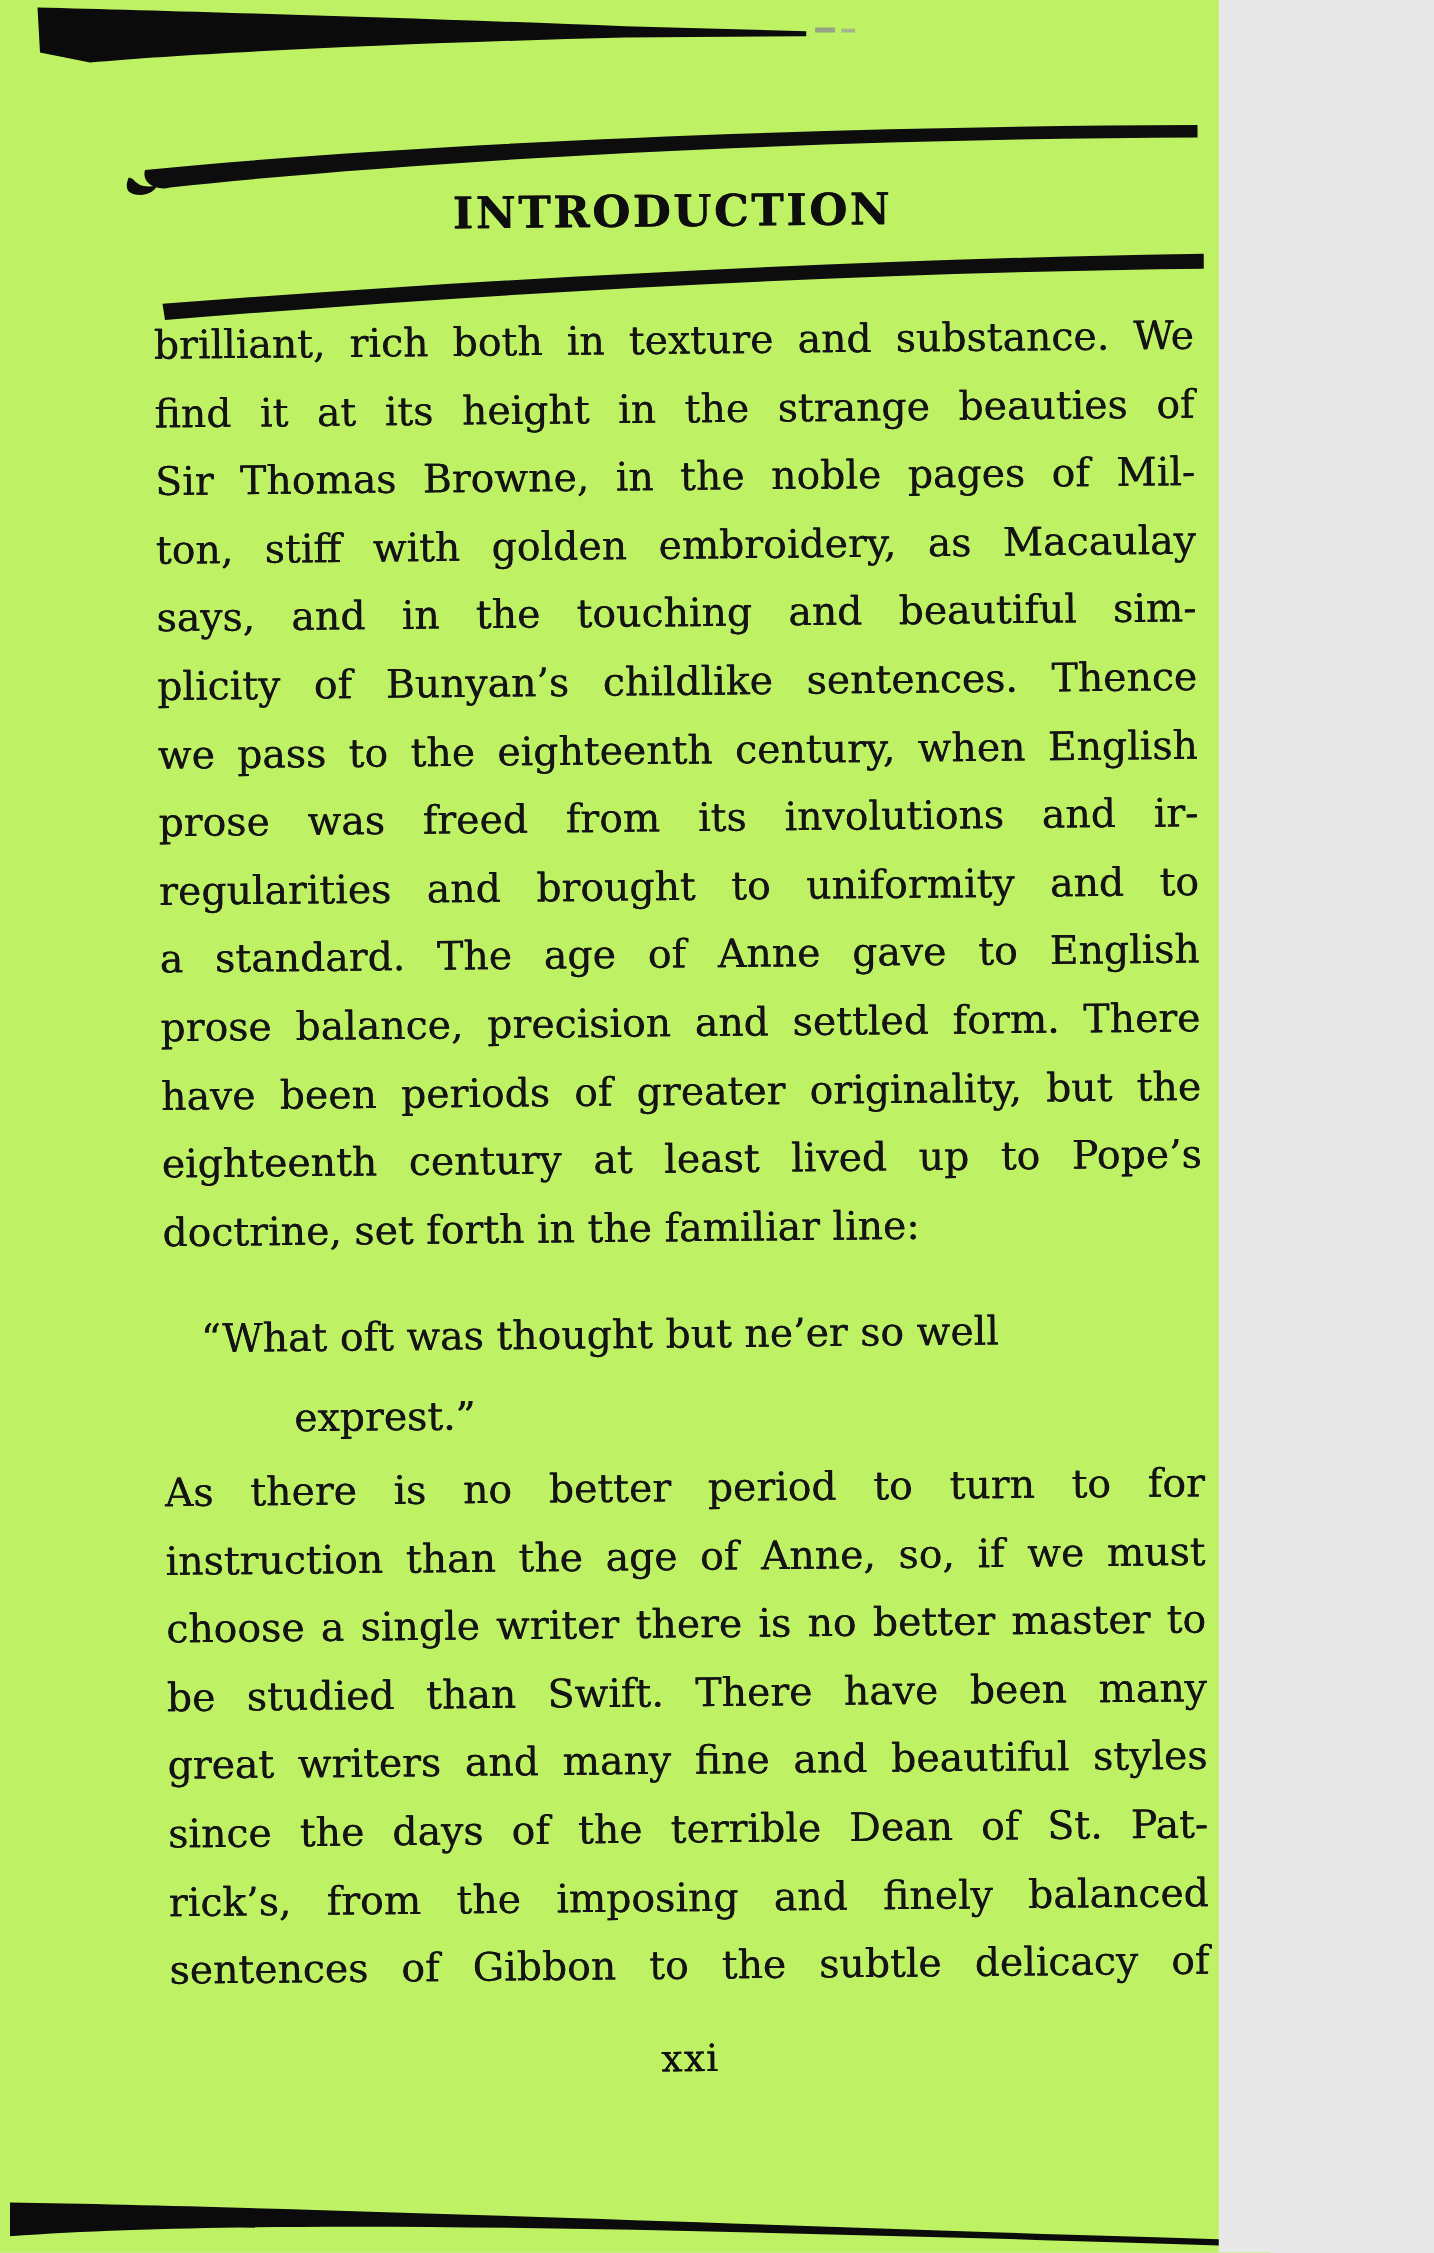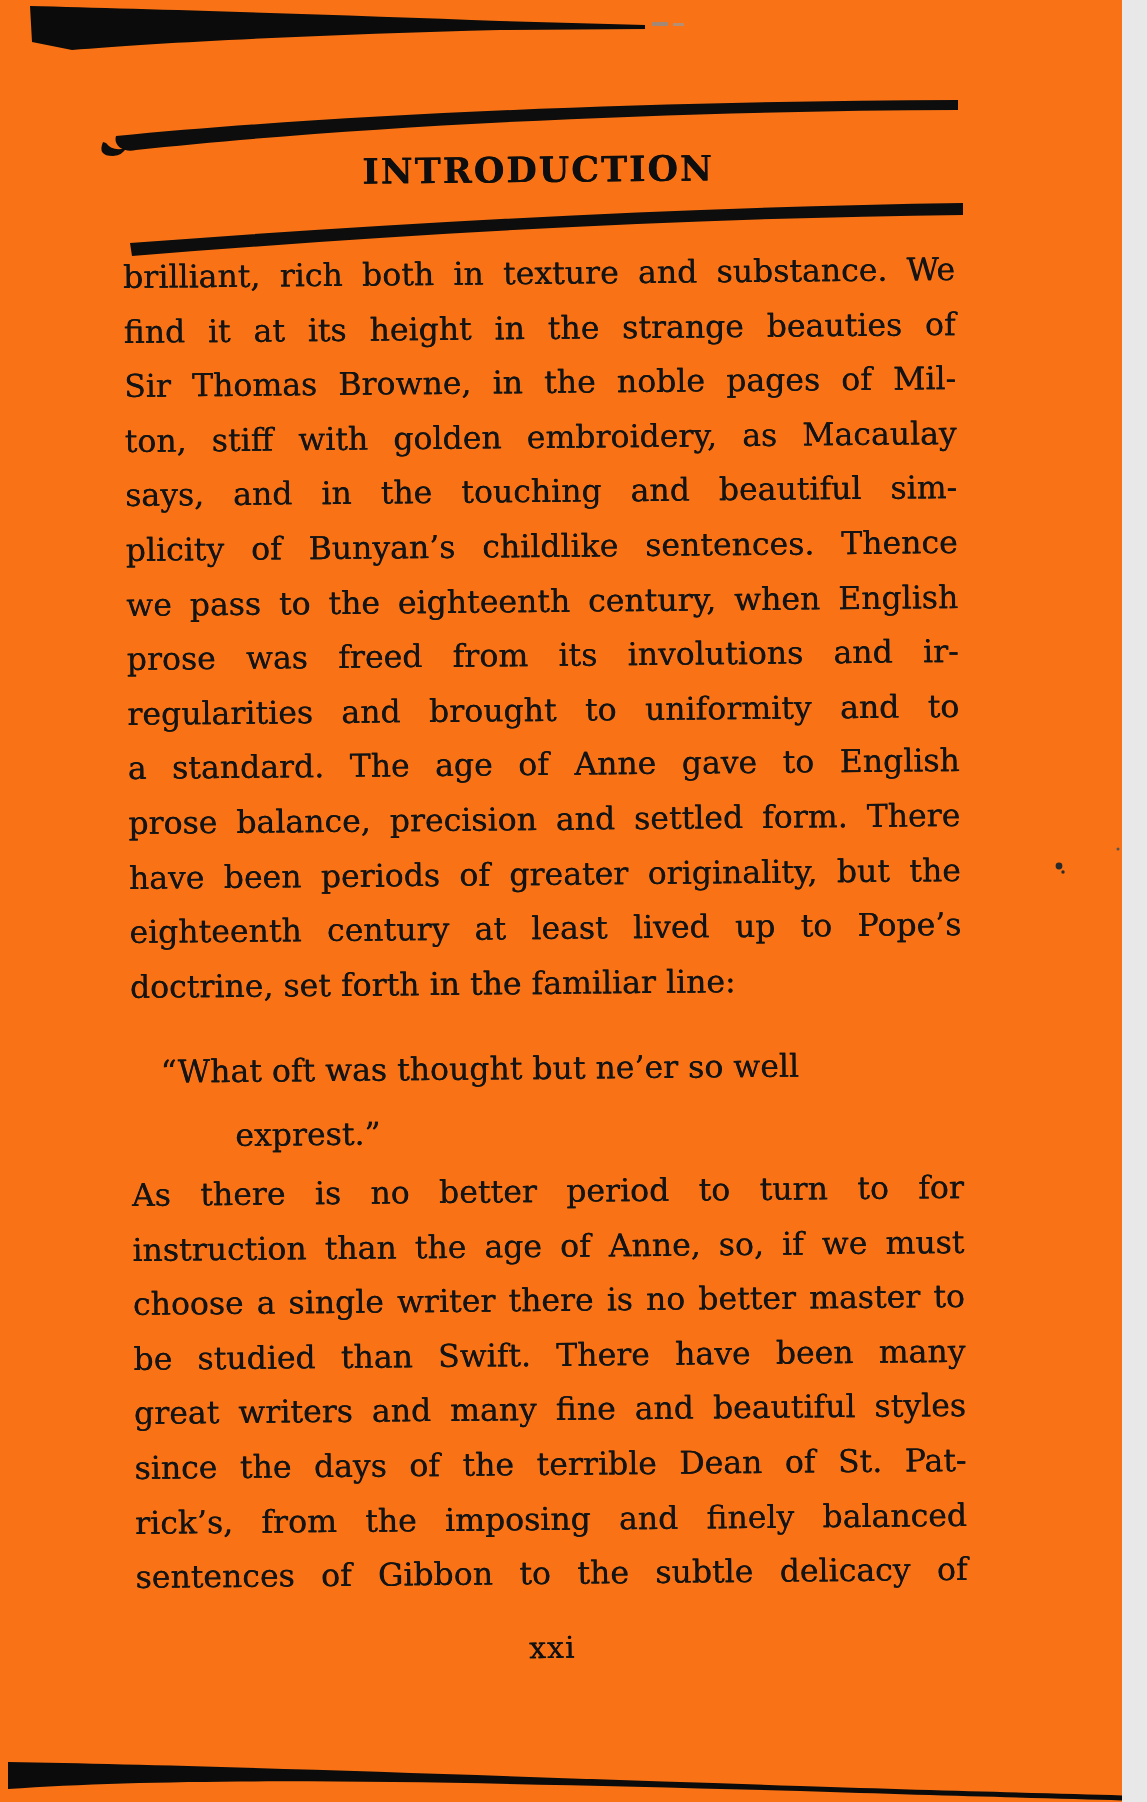--- a/index.html
+++ b/index.html
@@ -1,19 +1,19 @@
 <!DOCTYPE html>
 <html><head>
 <meta charset="utf-8">
 <style>
   html,body { margin:0; padding:0; }
   body { width:1147px; height:1802px; background:#e8e8e8; }
   .page {
-    position:relative; width:1122px; height:1802px;
-    background:#f97316; overflow:hidden;
+    position:relative; width:975px; height:1802px;
+    background:#bef264; overflow:hidden;
     font-family:"DejaVu Serif", serif;
   }
   .content {
     position:absolute; left:0; top:0; width:100%; height:100%;
     transform:rotate(-0.55deg); transform-origin:545px 900px;
   }
   .title {
     position:absolute; left:130px; width:830px; top:149px;
     text-align:center; font-weight:bold; font-size:35px; letter-spacing:2px;
     color:#0e0e0e; text-shadow:0.4px 0 0 #0e0e0e;

